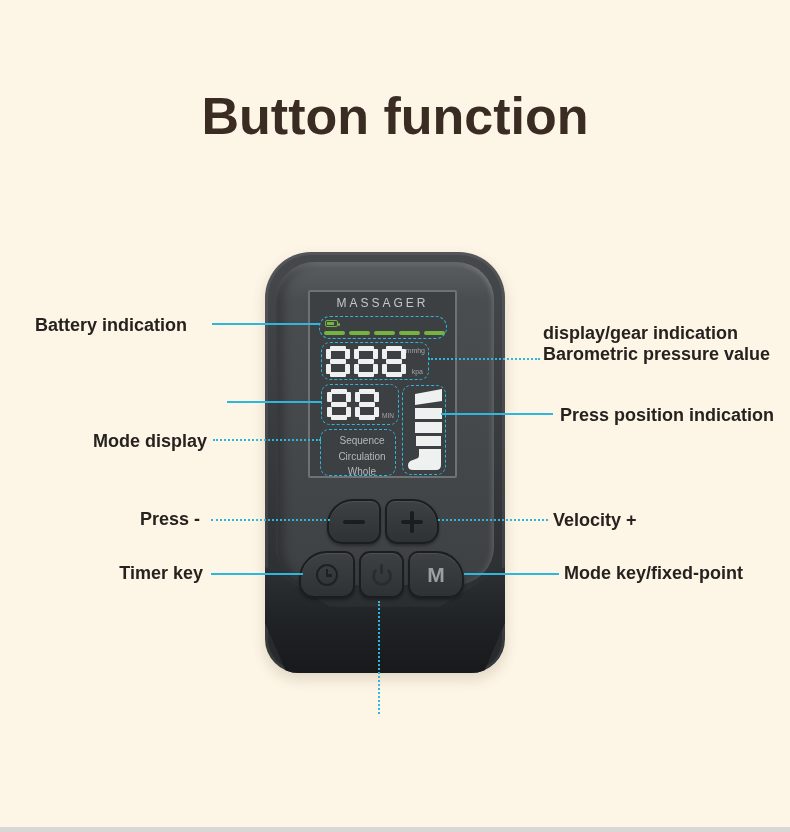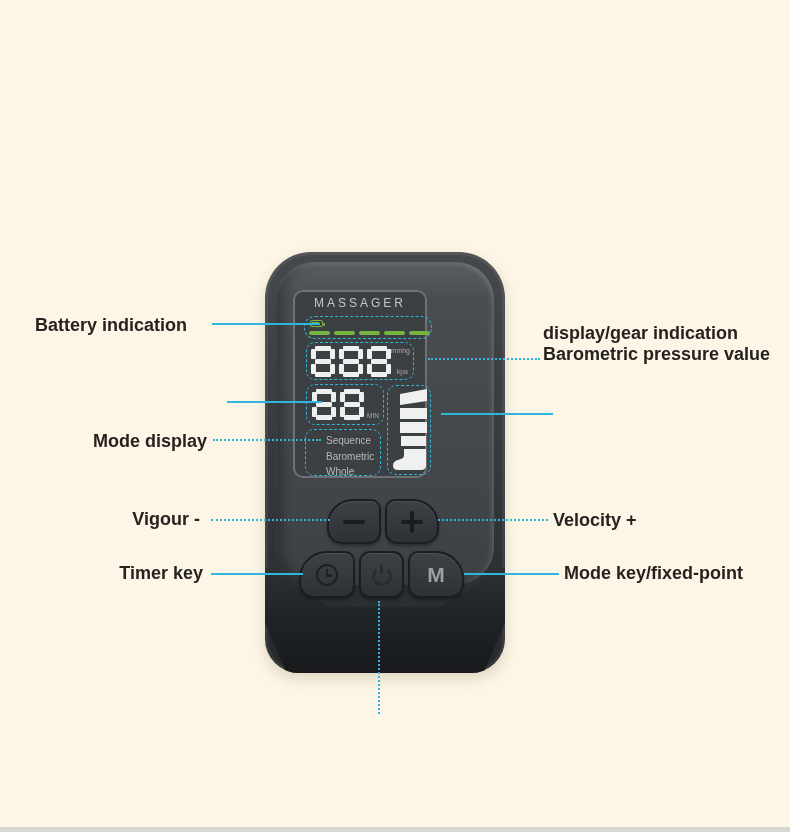--- a/index.html
+++ b/index.html
@@ -66,34 +66,34 @@
                inset 0 4px 4px rgba(255,255,255,0.12);
   }
   .bottom-shell {
     position:absolute; left:0; right:0; bottom:0; height:125px;
     background:linear-gradient(180deg,#333639 0%,#212427 55%,#17191b 100%);
     clip-path:polygon(0 15%,27% 47%,73% 47%,100% 15%,100% 60%,91% 100%,9% 100%,0 60%);
   }
 
   
   .screen {
-    position:absolute; left:28px; top:38px; width:134px; height:188px;
+    position:absolute; left:43px; top:38px; width:149px; height:188px;
     background:linear-gradient(180deg,#42454831%,#3c3f42);
     background-color:#3d4043;
-    border:2px solid #6e7275; border-radius:10px;
+    border:2px solid #6e7275; border-radius:2px;
   }
   .brand {
     position:absolute; top:4px; left:0; width:100%; text-align:center;
     font-size:12px; letter-spacing:3px; color:#c3c7c9; font-weight:normal;
   }
   .dashed-box { position:absolute; border:1px dashed #2eb6dc; border-radius:9px; }
   .batt-box  { left:9px;  top:24px;  width:128px; height:23px; border-radius:11px; }
   .press-box { left:11px; top:50px;  width:108px; height:38px; }
   .time-box  { left:11px; top:92px;  width:78px;  height:41px; }
-  .modes-box { left:10px; top:137px; width:76px;  height:47px; padding:3px 0 0 20px; }
+  .modes-box { left:10px; top:137px; width:76px;  height:47px; padding:3px 0 0 8px;text-align:center; }
   .leg-box   { left:92px; top:93px;  width:44px;  height:90px; }
 
   .batt-icon {
     position:absolute; left:5px; top:3px; width:13px; height:7px;
     border:1px solid #74b43f; border-radius:2px;
   }
   .batt-icon::before { content:""; position:absolute; left:1px; top:1px; width:7px; height:3px; background:#74b43f; }
   .batt-icon::after  { content:""; position:absolute; right:-3px; top:1.5px; width:2px; height:3px; background:#74b43f; border-radius:1px; }
   .dashes { position:absolute; left:4px; top:14px; display:flex; gap:4px; }
   .dash { width:21px; height:4px; background:#74b43f; border-radius:2px; }
@@ -151,20 +151,21 @@
   .glyph-power .stem { position:absolute; left:9.5px; top:0; width:3px; height:10px; background:#292d30; border-radius:1.5px; }
   .glyph-m { font-size:21px; font-weight:bold; color:#9b9fa1; line-height:1; }
 
   .footer-strip { position:absolute; left:0; bottom:0; width:100%; height:5px; }
 </style>
 </head>
 <body style="background: rgb(253, 245, 230);">
 
 <div class="stage">
 
+  <h1 class="title">Button function</h1>
 
   <div class="device">
     <div class="face"></div>
     <div class="bottom-shell"></div>
 
     <div class="screen">
       <div class="brand">MASSAGER</div>
 
       <div class="dashed-box batt-box">
         <div class="batt-icon"></div>
@@ -230,21 +231,21 @@
               <div class="seg seg-e on"></div>
               <div class="seg seg-f on"></div>
               <div class="seg seg-g on"></div>
             </div>
           </div>
         <div class="unit u-min">MIN</div>
       </div>
 
       <div class="dashed-box modes-box">
         <div class="mode-line">Sequence</div>
-        <div class="mode-line">Barometric</div>
+        <div class="mode-line">Circulation</div>
         <div class="mode-line">Whole</div>
       </div>
 
       <div class="dashed-box leg-box">
         <svg class="leg-svg" width="38" height="84" viewBox="0 0 38 84">
           <g fill="#eff1f1">
             <polygon points="9,6 36,1 36,13 9,17"></polygon>
             <rect x="9" y="20" width="27" height="11"></rect>
             <rect x="9" y="34" width="27" height="11"></rect>
             <rect x="10" y="48" width="25" height="10"></rect>
@@ -280,25 +281,26 @@
   <div class="cline dot l-vigour"></div>
   <div class="cline l-timer"></div>
   <div class="cline dot l-baro"></div>
   <div class="cline l-press"></div>
   <div class="cline dot l-velocity"></div>
   <div class="cline l-modekey"></div>
   <div class="vline l-power"></div>
 
   <div class="lbl right-align lbl-battery">Battery indication</div>
   <div class="lbl right-align lbl-modedisp">Mode display</div>
-  <div class="lbl right-align lbl-vigour">Vigour -</div>
+  <div class="lbl right-align lbl-vigour">Press -</div>
   <div class="lbl right-align lbl-timer">Timer key</div>
   <div class="lbl lbl-baro">
     <div>display/gear indication</div>
     <div>Barometric pressure value</div>
   </div>
+  <div class="lbl lbl-press">Press position indication</div>
   <div class="lbl lbl-velocity">Velocity +</div>
   <div class="lbl lbl-modekey">
     <div>Mode key/fixed-point</div>
   </div>
 
   <div class="footer-strip" style="background: rgb(217, 215, 213);"></div>
 </div>
 
 </body></html>

